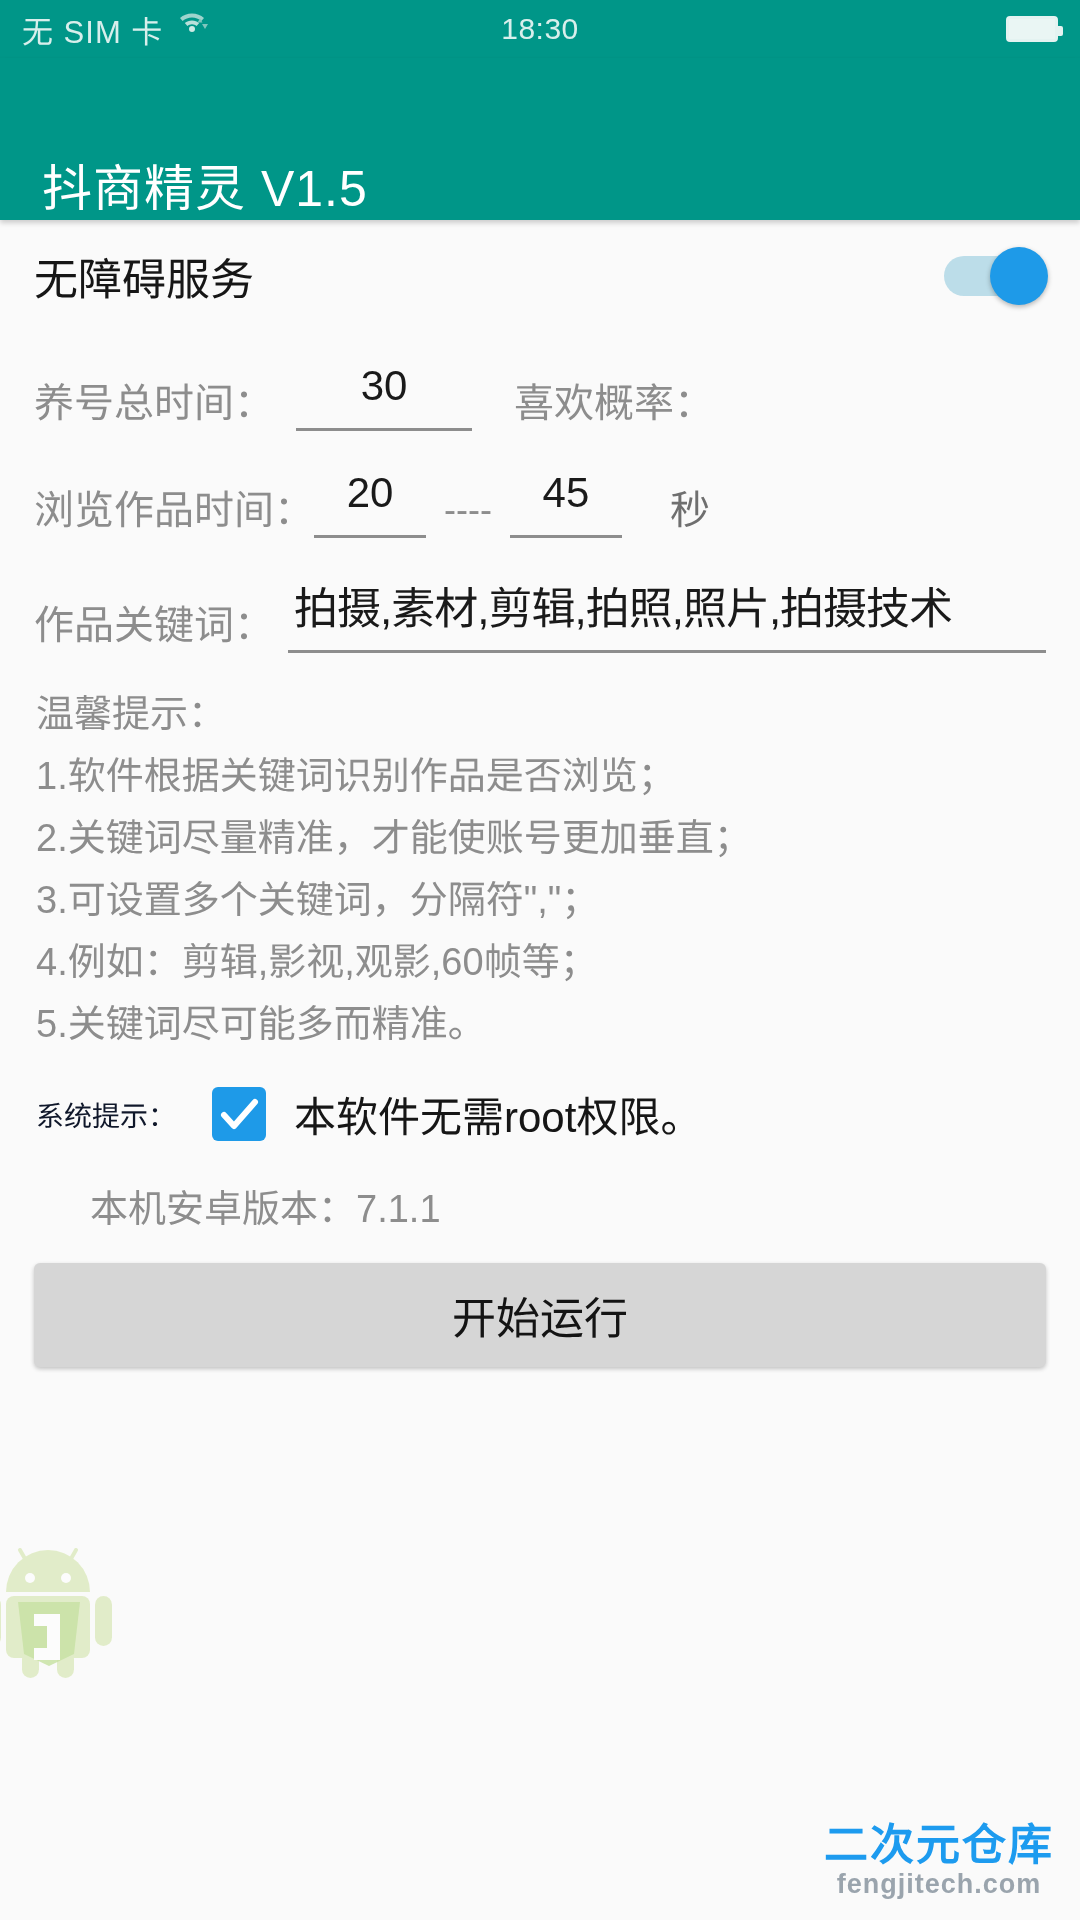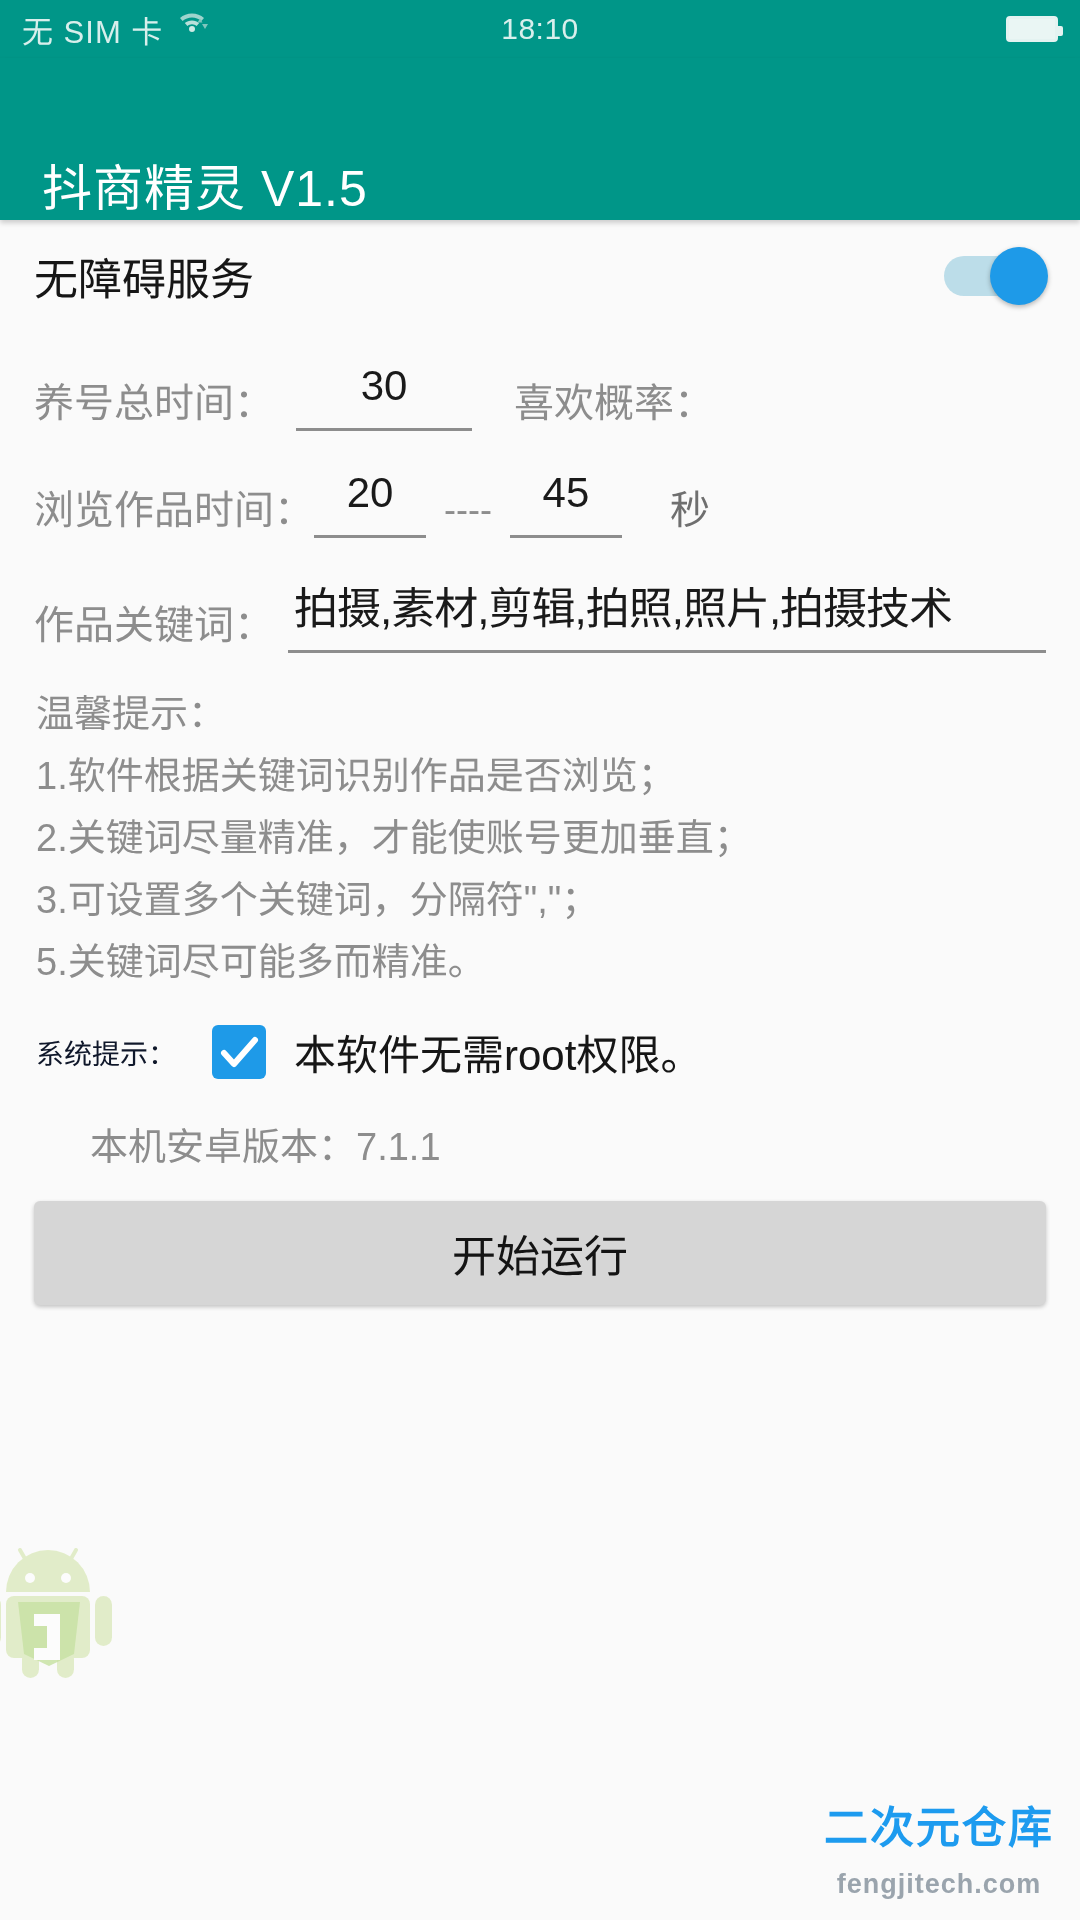--- a/index.html
+++ b/index.html
@@ -285,40 +285,40 @@
     font-size: 44px;
     font-weight: bold;
     color: #1d9bef;
     letter-spacing: 2px;
   }
   .watermark-sub {
     font-size: 27px;
     font-weight: bold;
     color: #9aa4ad;
     letter-spacing: 1px;
-    margin-top: 21px;
+    margin-top: 4px;
   }
 </style>
 </head>
 <body>
 
 <div class="status-bar">
   <div class="status-left">
     <span class="status-sim">无 SIM 卡</span>
     <span class="wifi-icon">
       <svg viewBox="0 0 34 26" width="34" height="26" aria-hidden="true">
         <path d="M17 6.5c4.6 0 8.8 1.7 12 4.5l-2.6 3C23.8 11.7 20.5 10.4 17 10.4S10.2 11.7 7.6 14l-2.6-3c3.2-2.8 7.4-4.5 12-4.5z" fill="#9ed4cd"></path>
         <path d="M17 13.4c2.8 0 5.3 1 7.2 2.7l-2.6 3c-1.3-1.1-2.9-1.8-4.6-1.8s-3.3.7-4.6 1.8l-2.6-3c1.9-1.7 4.4-2.7 7.2-2.7z" fill="#b9e0da"></path>
         <circle cx="17" cy="22" r="3" fill="#cdeae5"></circle>
         <path d="M27 17l6 0-3 5z" fill="#7fc6bd"></path>
         <path d="M27.5 15.5l-5 0 2.5-4z" fill="#7fc6bd"></path>
       </svg>
     </span>
   </div>
-  <div class="status-time">18:10</div>
+  <div class="status-time">18:30</div>
   <div class="status-right">
     <span class="battery-icon"></span>
   </div>
 </div>
 
 <div class="app-bar">
   <span class="app-title">抖商精灵 V1.5</span>
 </div>
 
 <div class="content">
@@ -349,20 +349,21 @@
   <div class="keyword-row">
     <span class="field-label">作品关键词：</span>
     <span class="keyword-input">拍摄,素材,剪辑,拍照,照片,拍摄技术</span>
   </div>
 
   <div class="tips">
     <div class="tips-line">温馨提示：</div>
     <div class="tips-line">1.软件根据关键词识别作品是否浏览；</div>
     <div class="tips-line">2.关键词尽量精准，才能使账号更加垂直；</div>
     <div class="tips-line">3.可设置多个关键词，分隔符","；</div>
+    <div class="tips-line">4.例如：剪辑,影视,观影,60帧等；</div>
     <div class="tips-line">5.关键词尽可能多而精准。</div>
   </div>
 
   <div class="system-row">
     <span class="system-label">系统提示：</span>
     <span class="checkbox">
       <svg viewBox="0 0 54 54" width="54" height="54" aria-hidden="true">
         <path d="M12 28 L22 39 L43 15" fill="none" stroke="#ffffff" stroke-width="6" stroke-linecap="round" stroke-linejoin="round"></path>
       </svg>
     </span>

